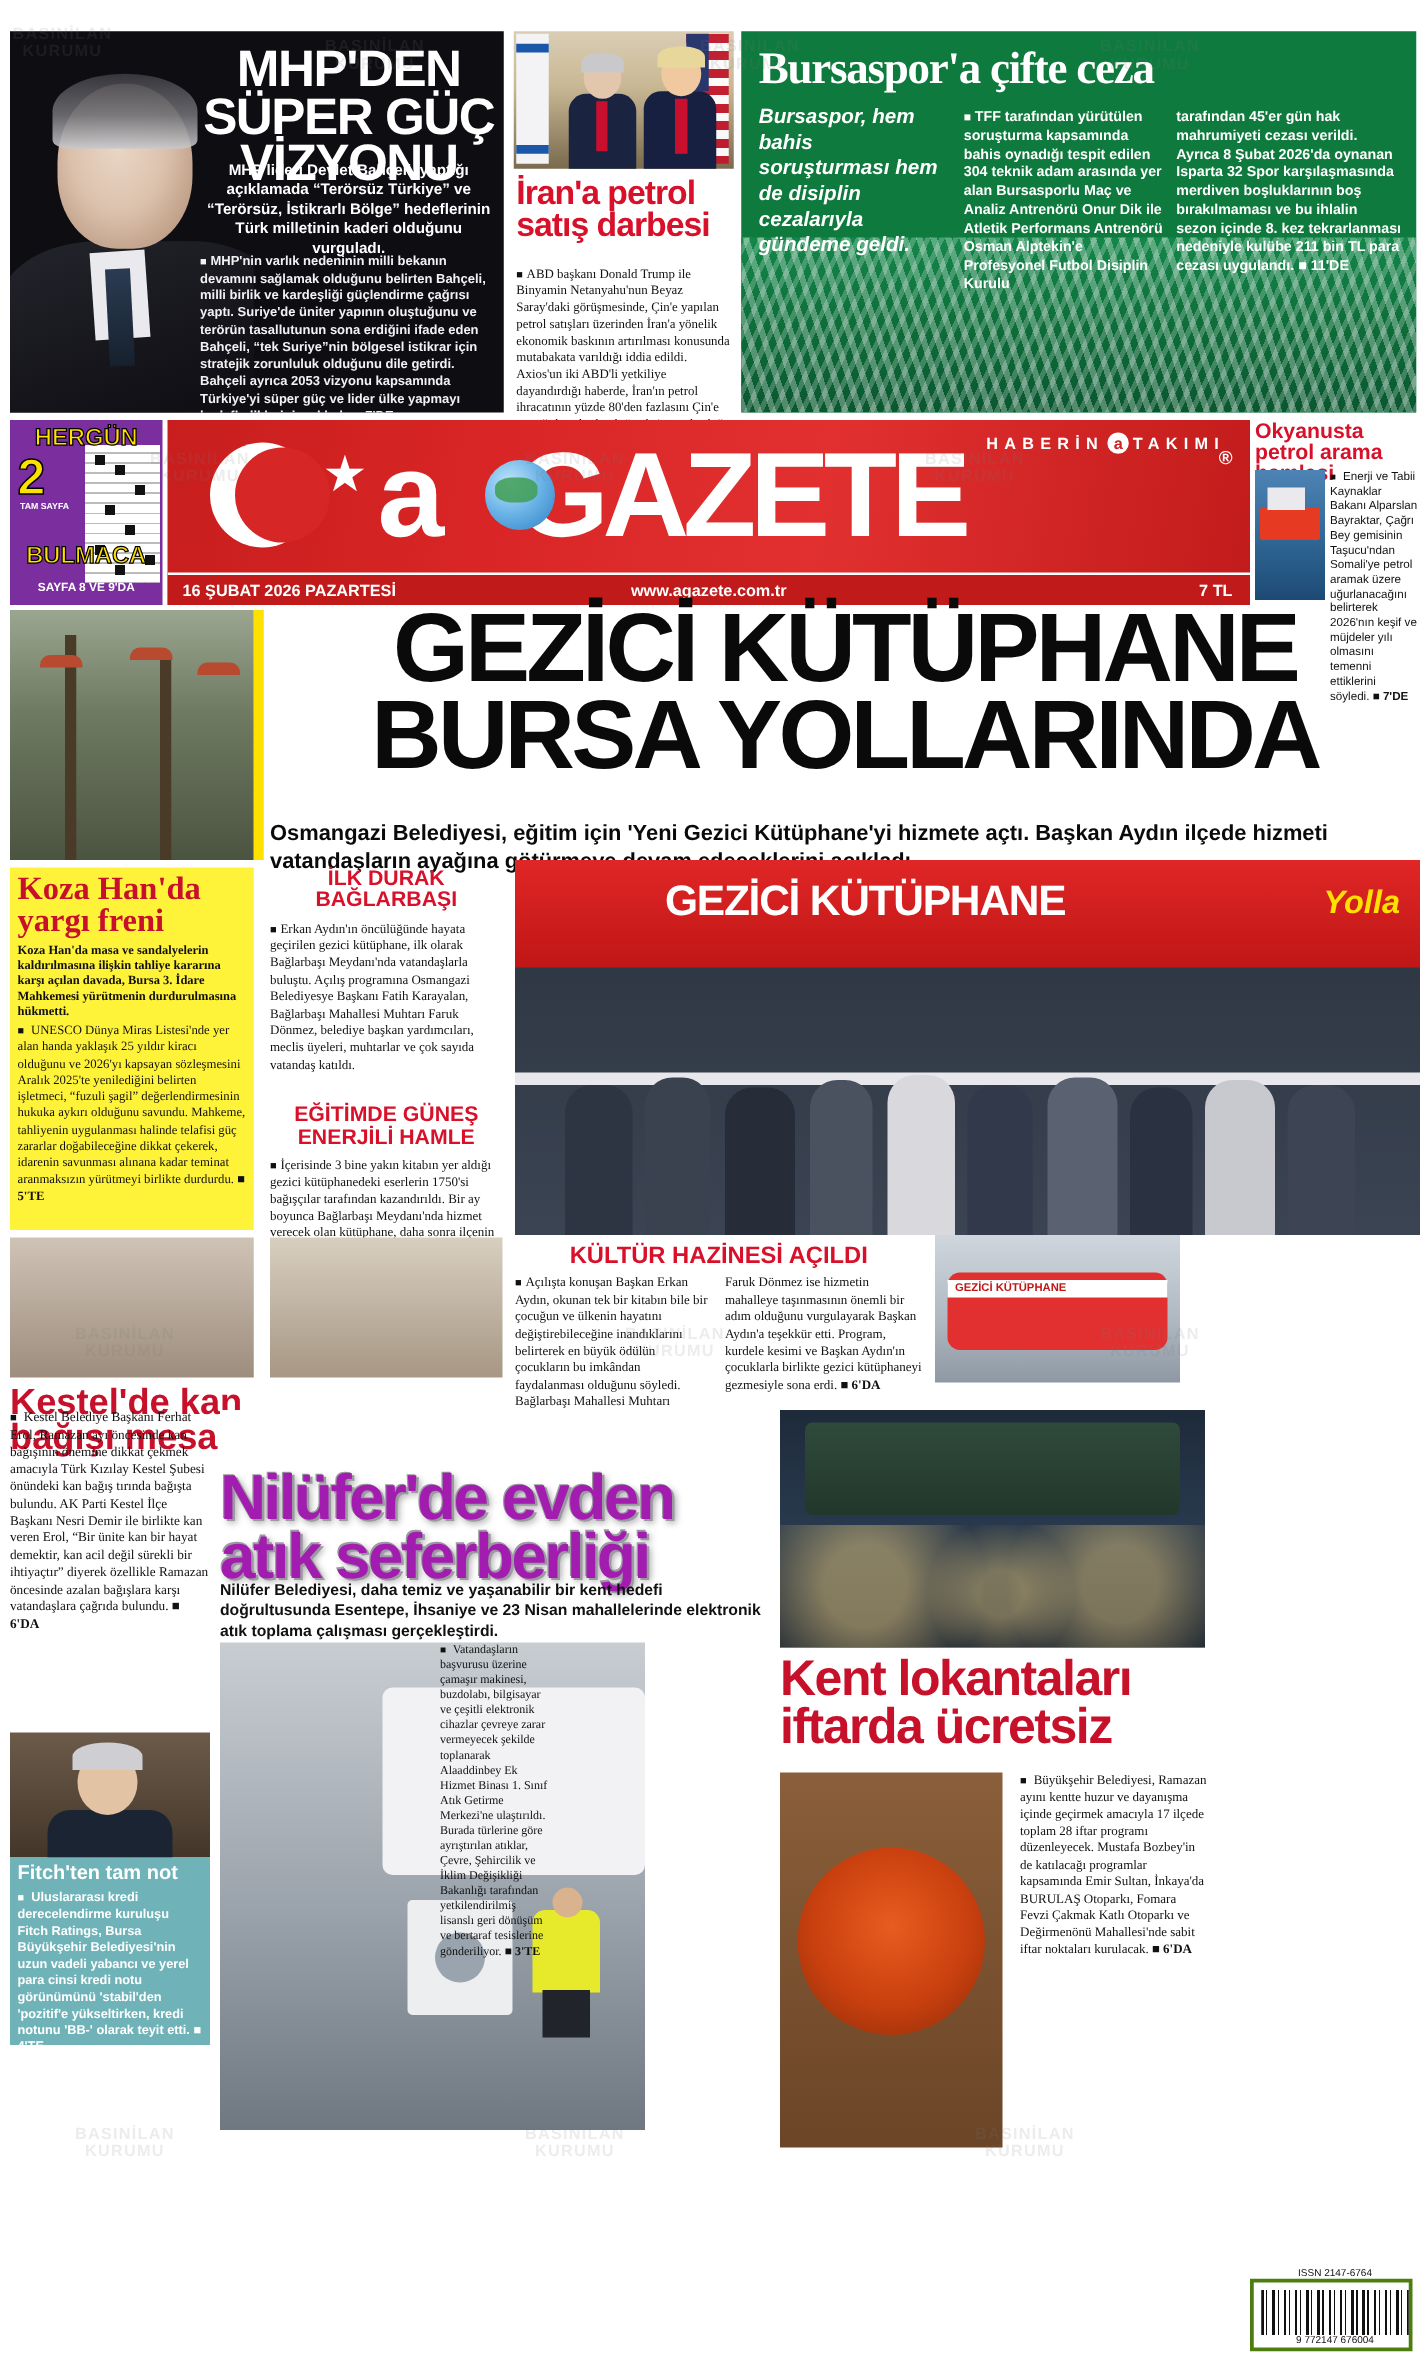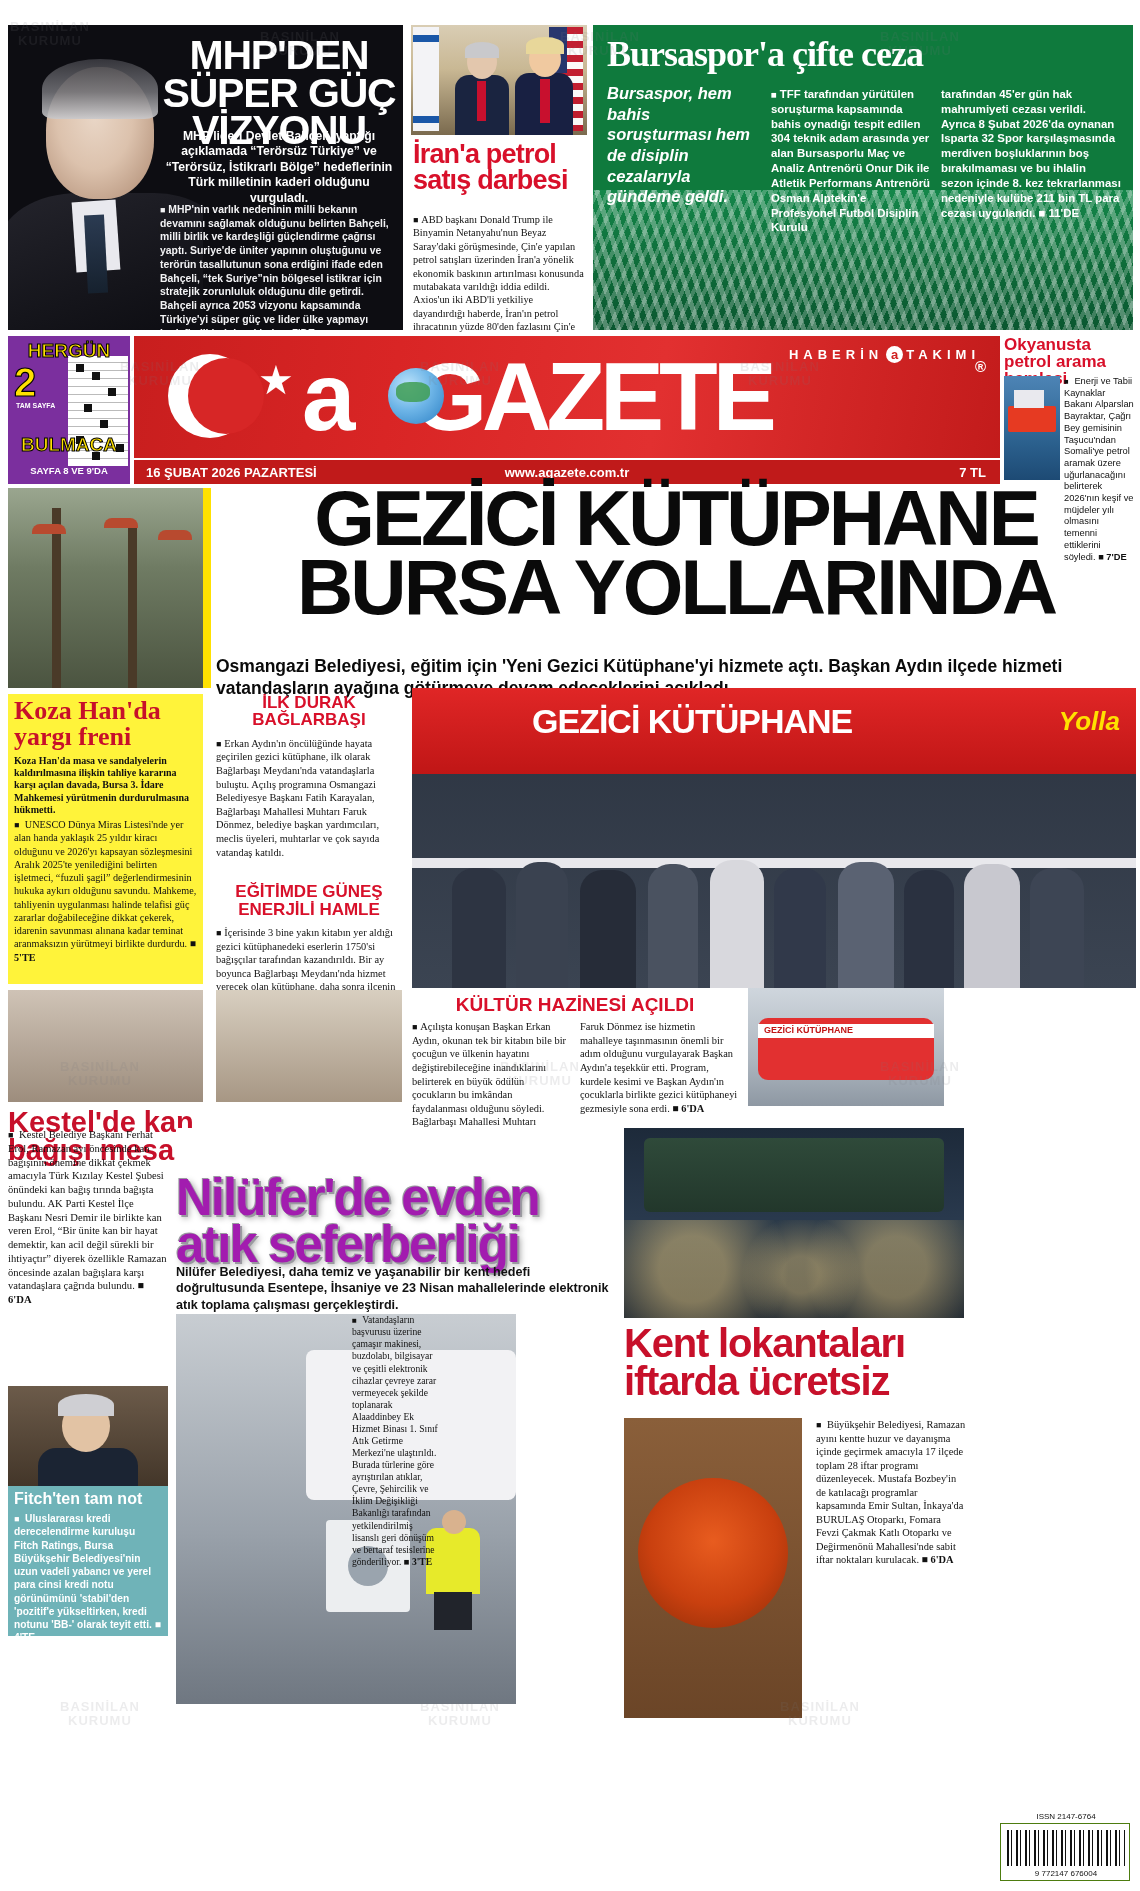--- a/index.html
+++ b/index.html
@@ -233,21 +233,21 @@
   #kent-head { position:absolute; left:0; top:196px; width:508px; color:#c7102a;
       font-weight:800; font-size:40px; line-height:0.96; letter-spacing:-1.2px; }
   #kent-photo2 { position:absolute; left:0; top:290px; width:178px; height:300px; overflow:hidden;
       background: linear-gradient(180deg,#8a5f3a 0%, #6b4527 100%); }
   #kent-pot { position:absolute; left:14px; top:60px; width:150px; height:150px; border-radius:50%;
       background: radial-gradient(circle at 50% 42%, #e85c1f 0%, #c9400f 55%, #8b2b07 100%); }
   #kent-body { position:absolute; left:192px; top:290px; width:150px; color:#111; font-size:10.4px;
       line-height:1.3; font-family:"Liberation Serif", serif; }
 
   
-  #barcode { position:absolute; right:10px; bottom:10px; width:130px; height:58px; background:#fff; border:1px solid #4d7c0f;margin-top:20px;}
+  #barcode { position:absolute; right:10px; bottom:10px; width:130px; height:58px; background:#fff; border:3px solid #4d7c0f;margin-top:20px;}
   #barcode-lines { position:absolute; left:6px; top:6px; width:118px; height:36px;
       background: repeating-linear-gradient(90deg,#111 0 2px,#fff 2px 4px,#111 4px 5px,#fff 5px 9px); }
   #barcode-txt { position:absolute; left:0; bottom:2px; width:130px; text-align:center; font-size:8px; color:#111; }
 
   
   .wm { position:absolute; color:rgba(120,120,130,.14); font-weight:800; font-size:13px;
         letter-spacing:1px; pointer-events:none; text-align:center; line-height:1.1; }
 </style>
 </head>
 <body>

